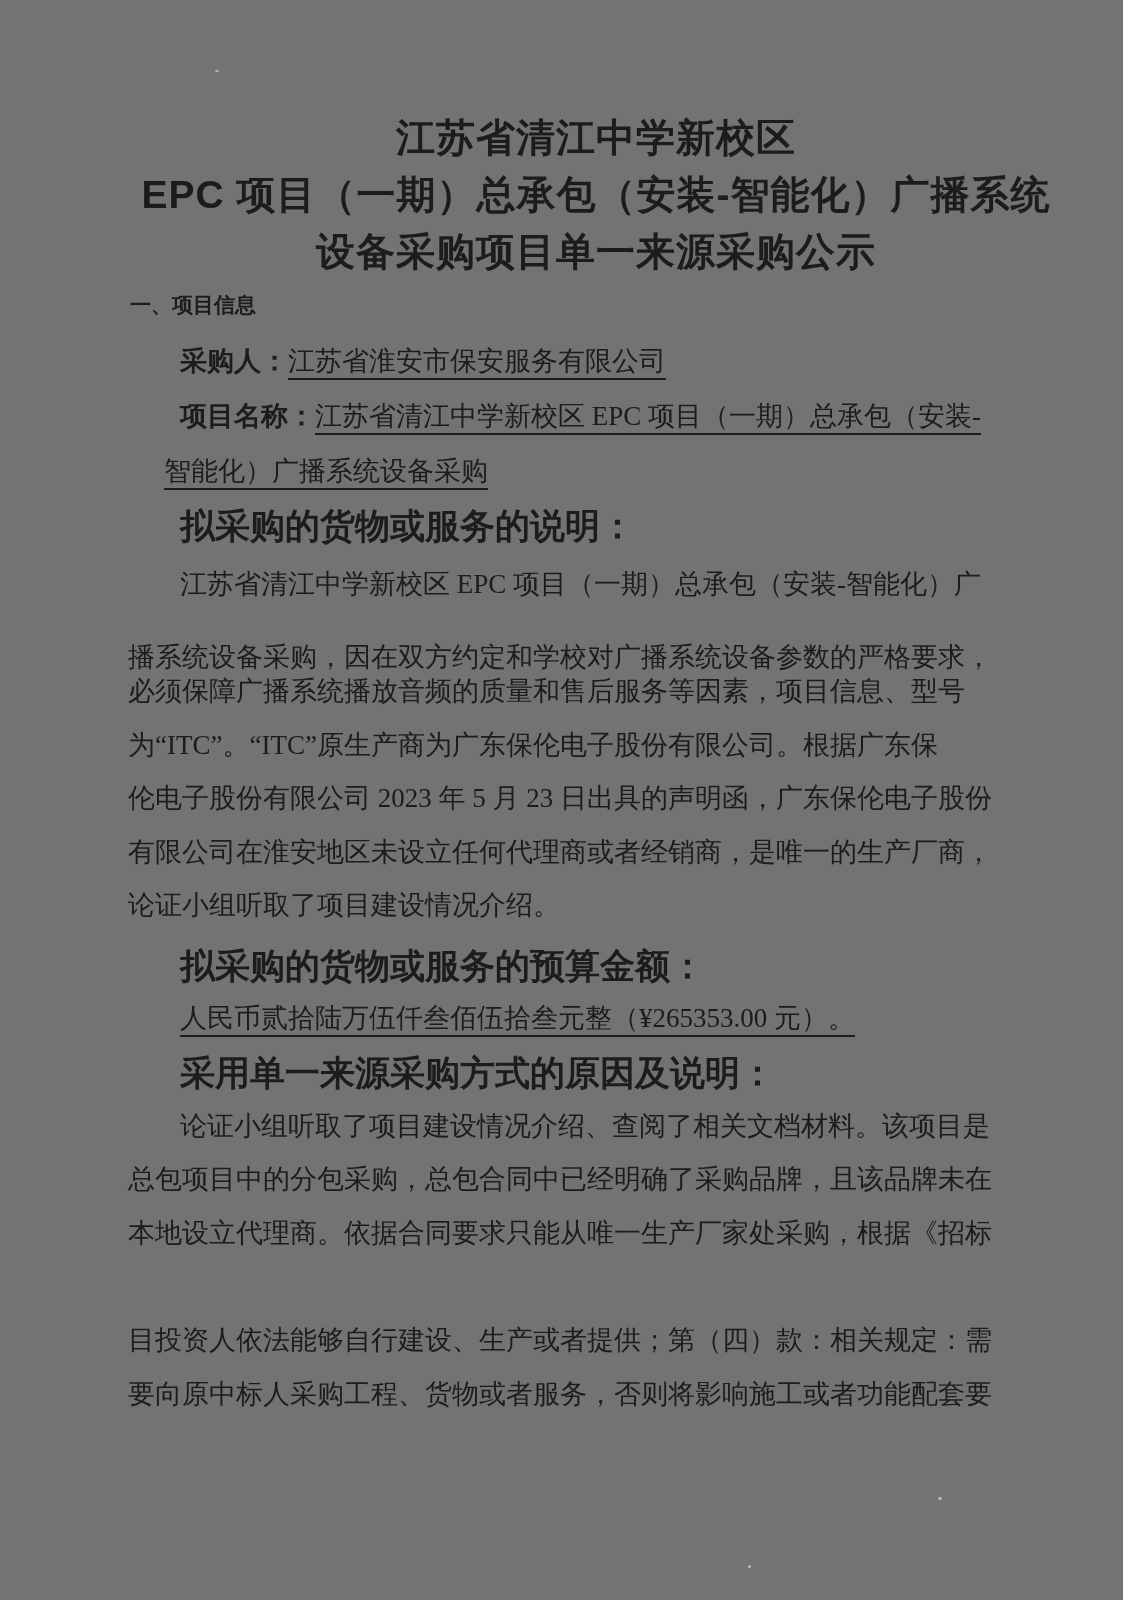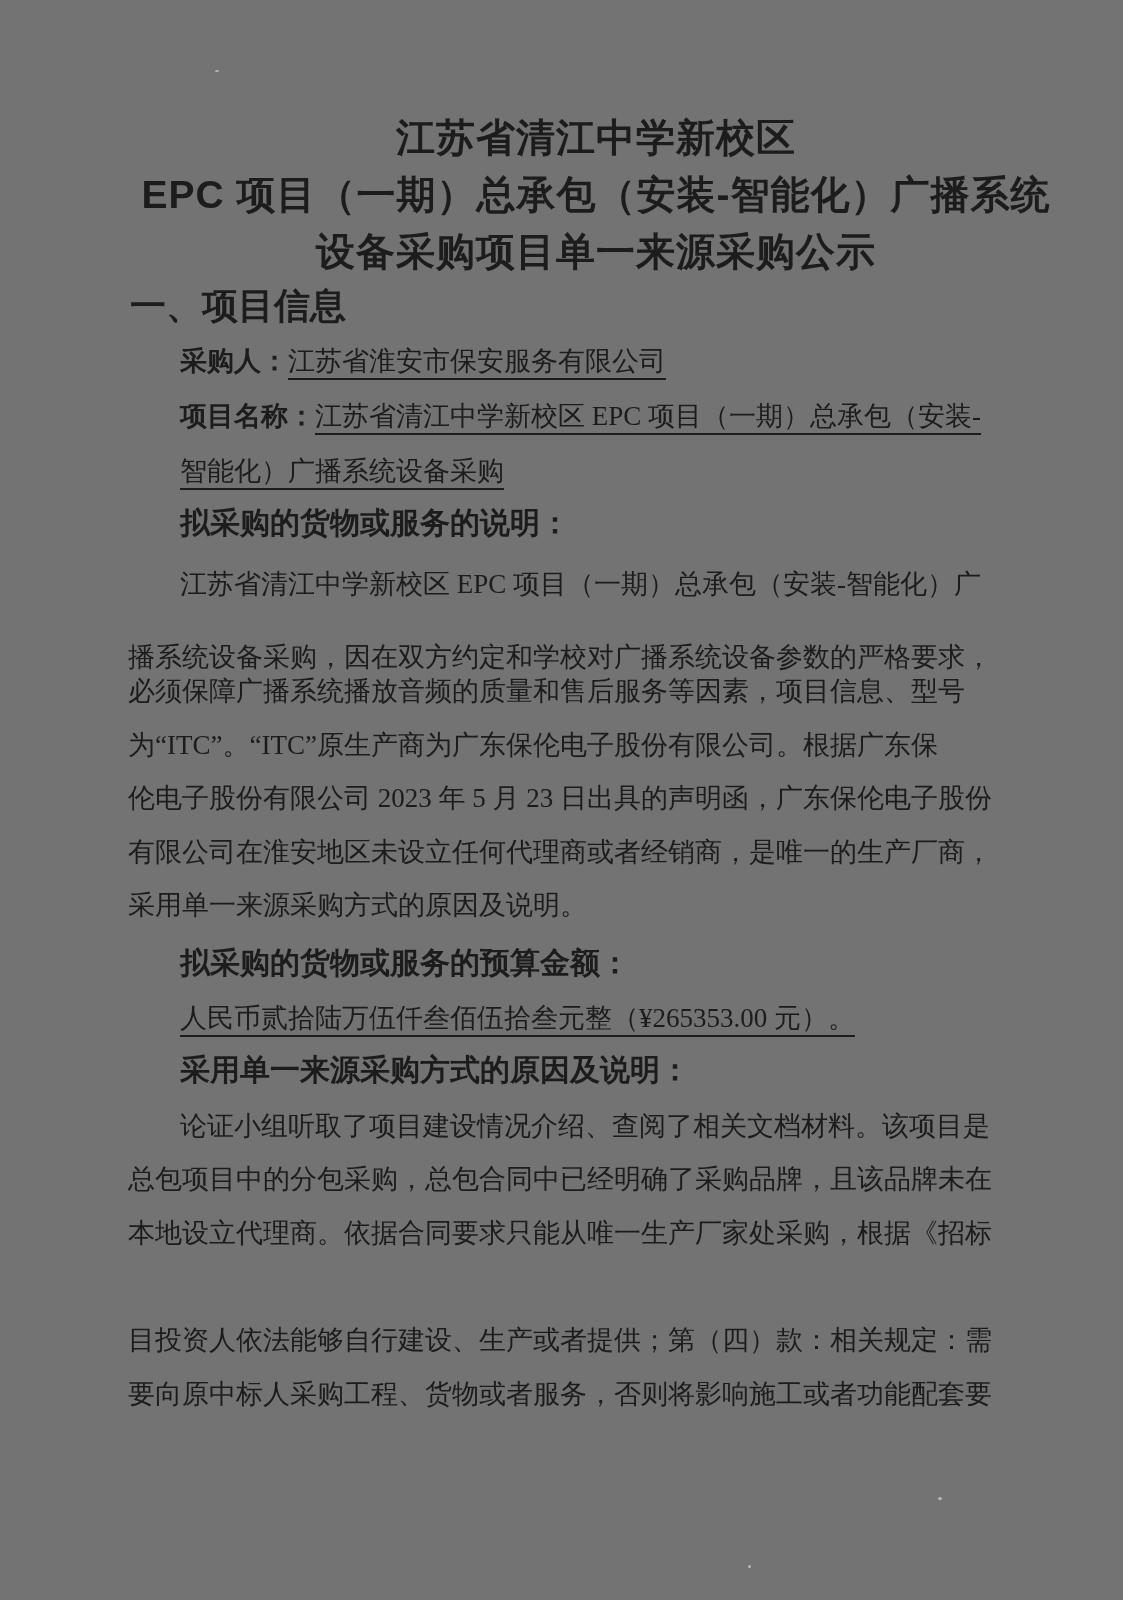--- a/index.html
+++ b/index.html
@@ -26,21 +26,21 @@
     font-weight: 700;
     font-size: 39px;
     line-height: 1;
     letter-spacing: 1px;
     white-space: nowrap;
   }
   .h {
     position: absolute;
     font-family: "Liberation Sans", sans-serif;
     font-weight: 700;
-    font-size: 30px;
+    font-size: 35px;
     line-height: 1;
     white-space: nowrap;
   }
   .bl {
     position: absolute;
     font-family: "Liberation Serif", serif;
     font-weight: 400;
     font-size: 27px;
     line-height: 1.25;
     white-space: nowrap;
@@ -65,44 +65,44 @@
 <body>
 
 <div class="page">
 
   
   <div class="t" style="top:118px">江苏省清江中学新校区</div>
   <div class="t" style="top:175px">EPC 项目（一期）总承包（安装-智能化）广播系统</div>
   <div class="t" style="top:232px">设备采购项目单一来源采购公示</div>
 
   
-  <div class="h" style="top:288px; left:130px; font-size:36px">一、项目信息</div>
+  <div class="h" style="top:294px; left:130px; font-size:21px">一、项目信息</div>
 
   
   <div class="bl" style="top:345px; left:180px">
     <span class="lbl">采购人：</span><span class="u">江苏省淮安市保安服务有限公司</span>
   </div>
 
   
   <div class="bl" style="top:400px; left:180px">
     <span class="lbl">项目名称：</span><span class="u">江苏省清江中学新校区 EPC 项目（一期）总承包（安装-</span>
   </div>
-  <div class="bl" style="top:455px; left:180px">
+  <div class="bl" style="top:455px; left:164px">
     <span class="u">智能化）广播系统设备采购</span>
   </div>
 
   
   <div class="h" style="top:508px; left:180px">拟采购的货物或服务的说明：</div>
   <div class="bl" style="top:568px; left:180px">江苏省清江中学新校区 EPC 项目（一期）总承包（安装-智能化）广</div>
   <div class="bl" style="top:641px; left:128px">播系统设备采购，因在双方约定和学校对广播系统设备参数的严格要求，</div>
   <div class="bl" style="top:675px; left:128px">必须保障广播系统播放音频的质量和售后服务等因素，项目信息、型号</div>
   <div class="bl" style="top:729px; left:128px">为“ITC”。“ITC”原生产商为广东保伦电子股份有限公司。根据广东保</div>
   <div class="bl" style="top:782px; left:128px">伦电子股份有限公司 2023 年 5 月 23 日出具的声明函，广东保伦电子股份</div>
   <div class="bl" style="top:836px; left:128px">有限公司在淮安地区未设立任何代理商或者经销商，是唯一的生产厂商，</div>
-  <div class="bl" style="top:889px; left:128px">采用单一来源采购方式的原因及说明。</div>
+  <div class="bl" style="top:889px; left:128px">论证小组听取了项目建设情况介绍。</div>
 
   
   <div class="h" style="top:948px; left:180px">拟采购的货物或服务的预算金额：</div>
   <div class="bl" style="top:1002px; left:180px">
     <span class="u">人民币贰拾陆万伍仟叁佰伍拾叁元整（¥265353.00 元）。</span>
   </div>
 
   
   <div class="h" style="top:1055px; left:180px">采用单一来源采购方式的原因及说明：</div>
   <div class="bl" style="top:1110px; left:180px">论证小组听取了项目建设情况介绍、查阅了相关文档材料。该项目是</div>

